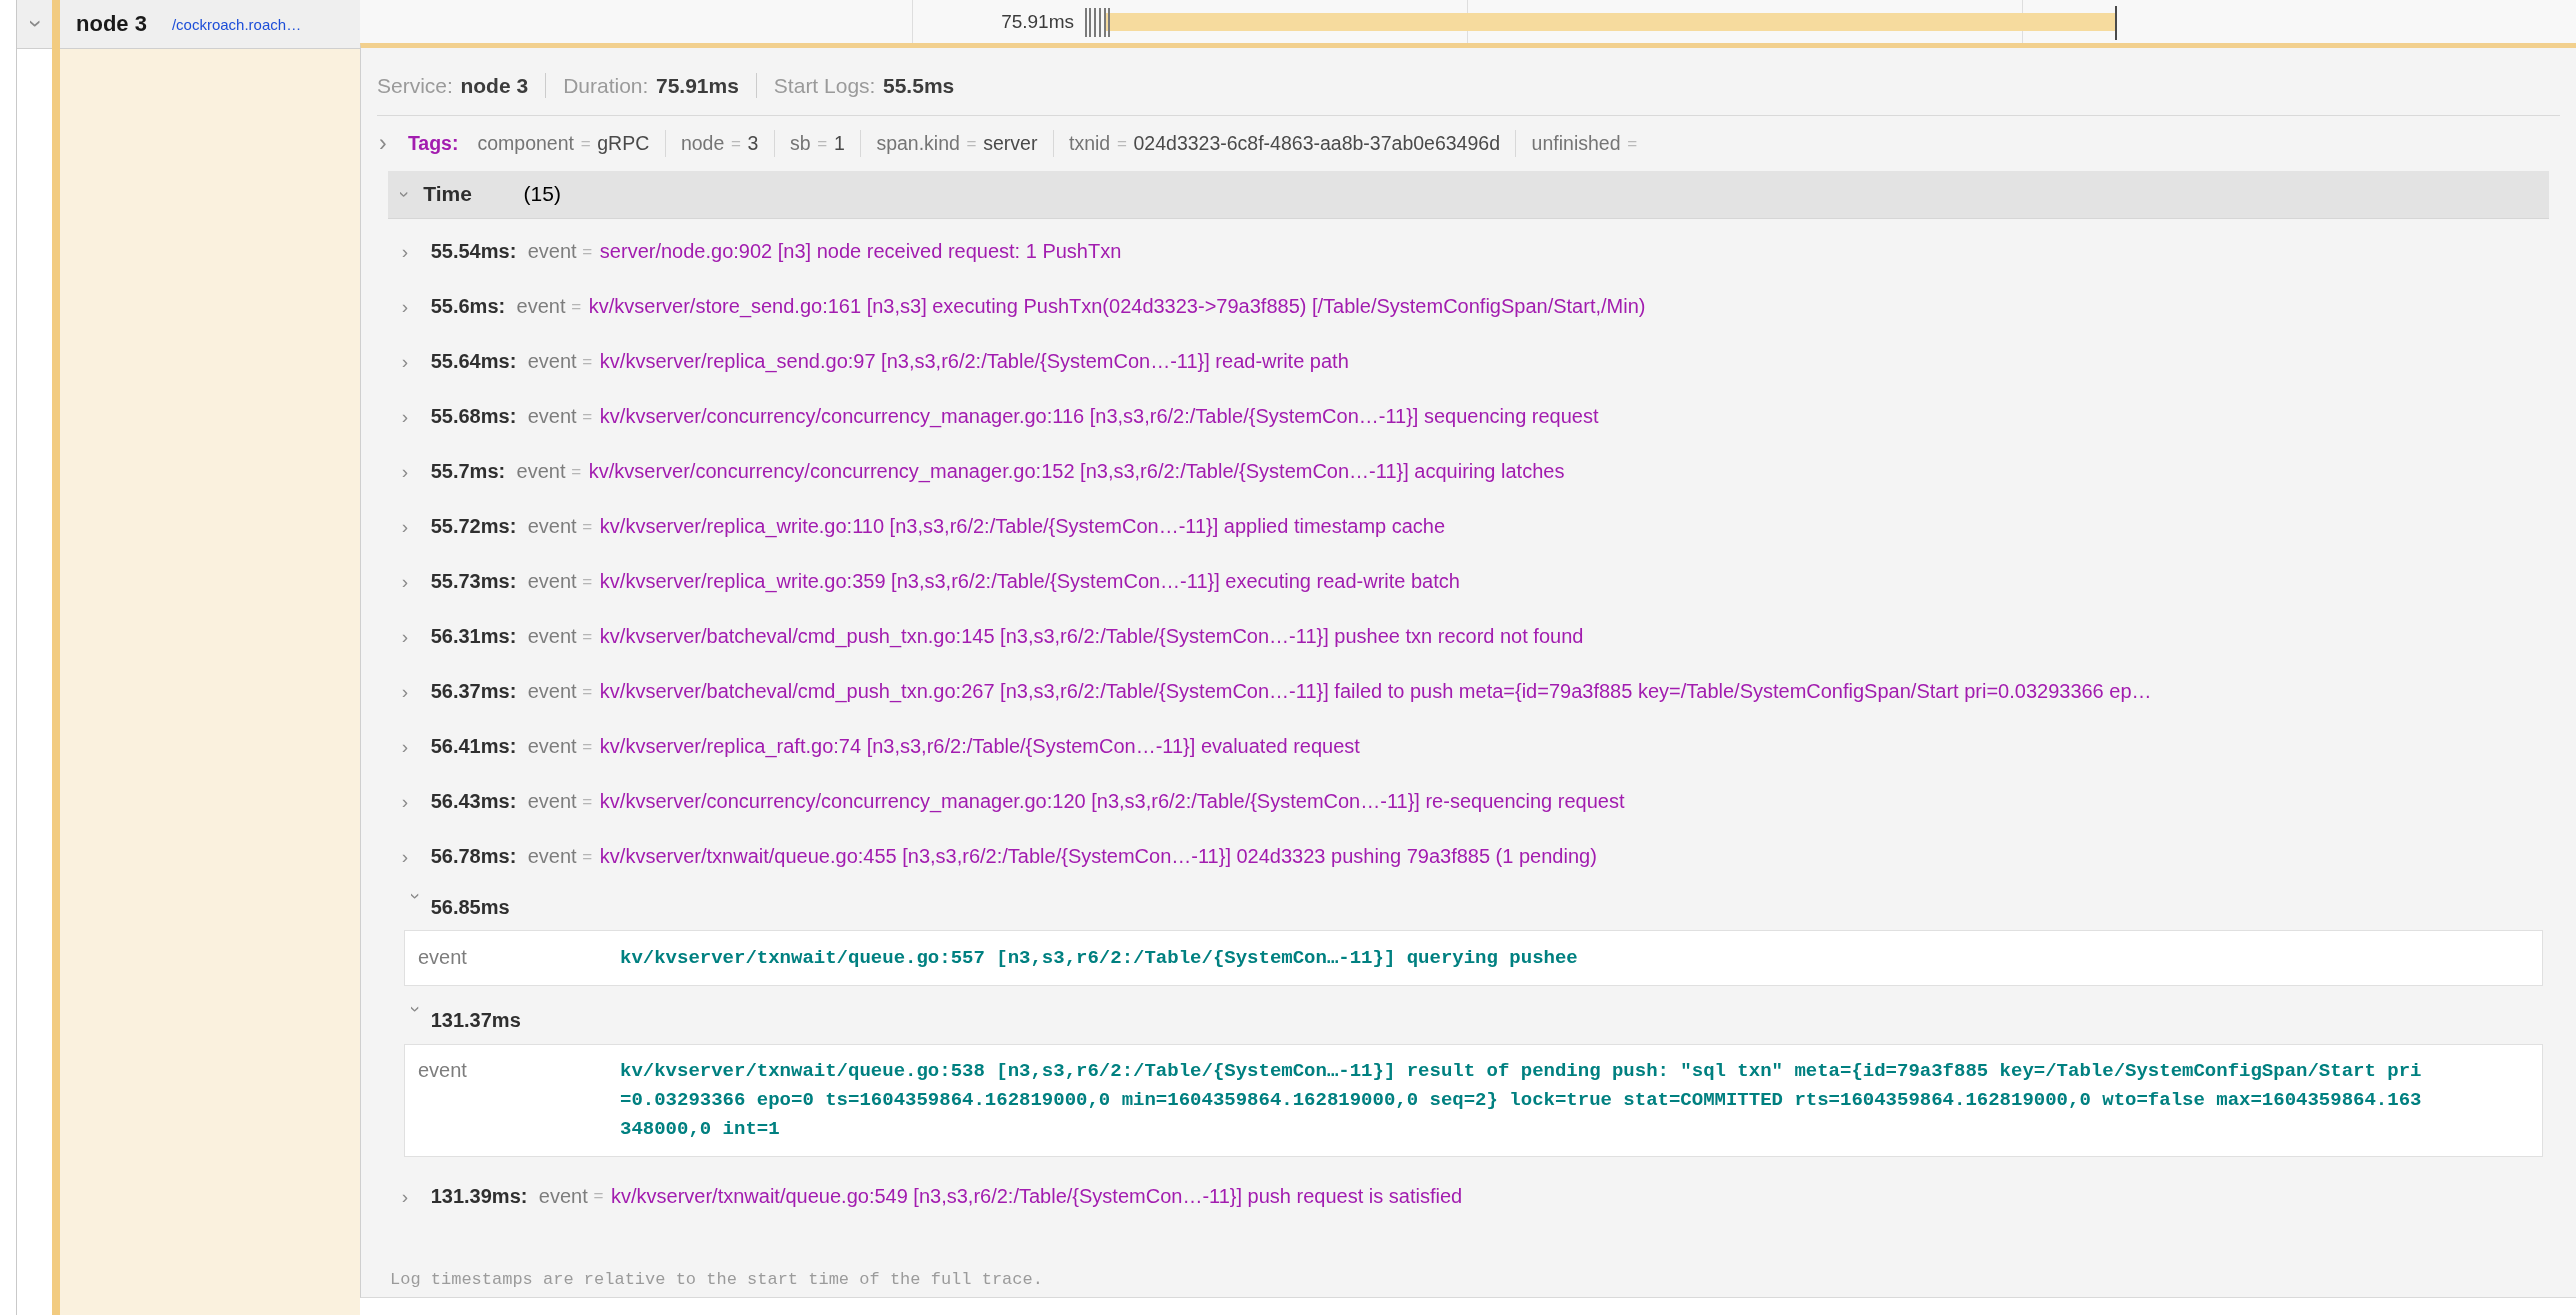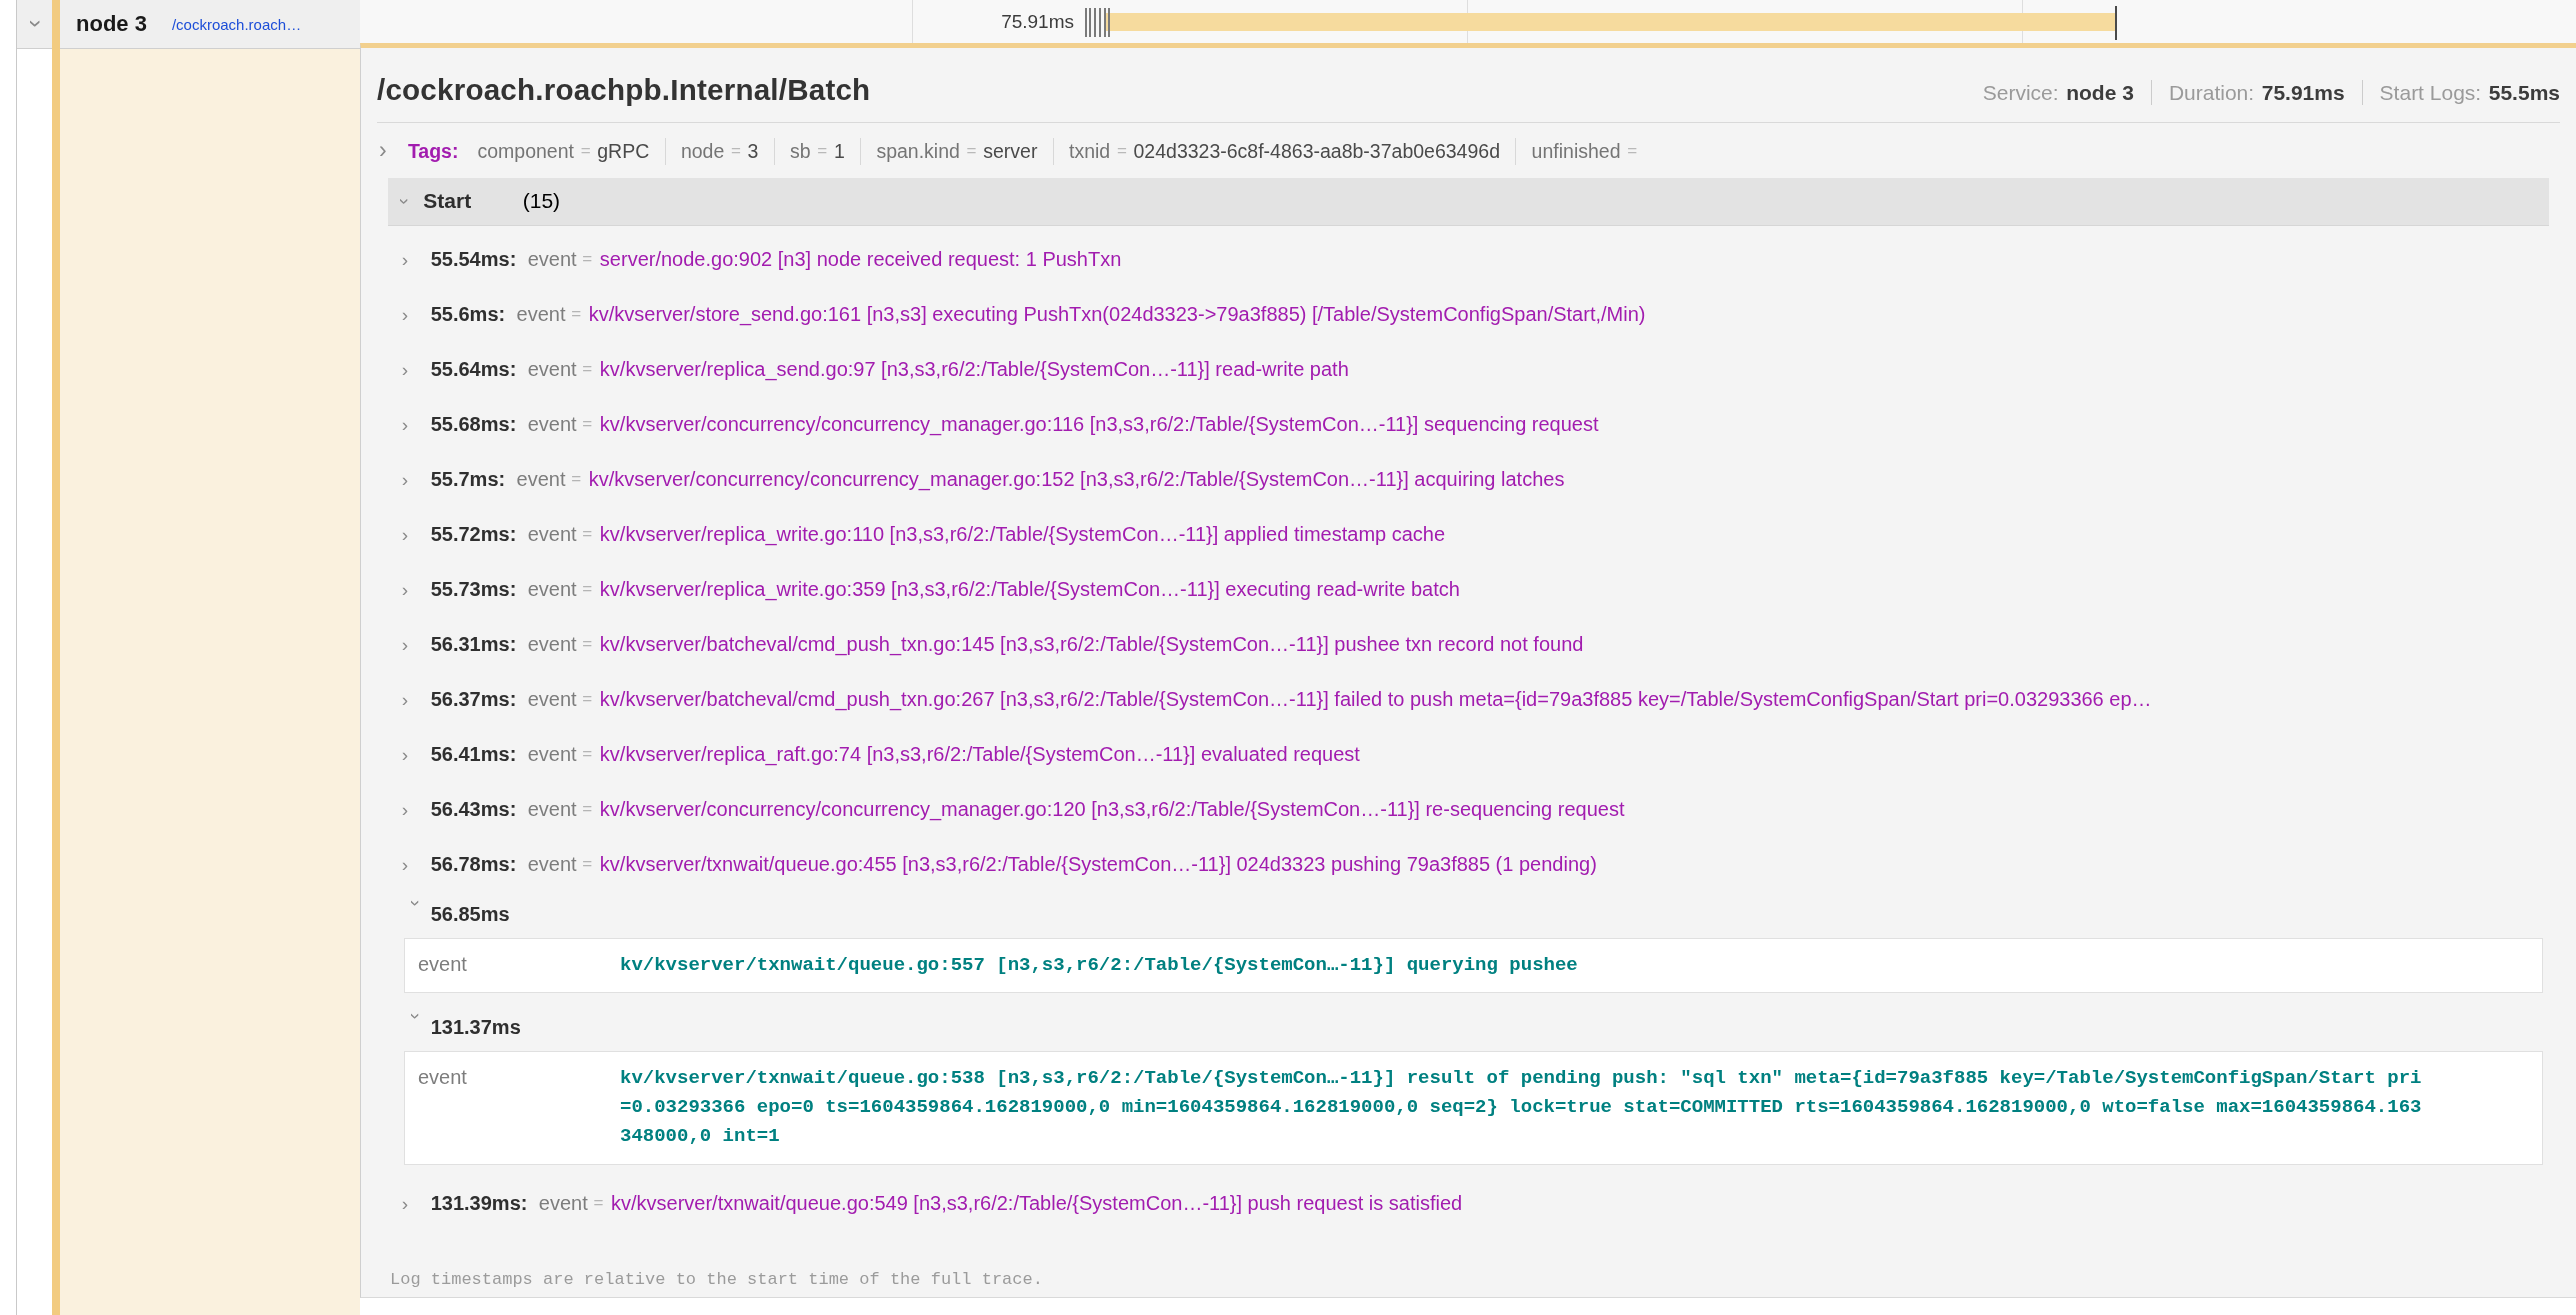--- a/index.html
+++ b/index.html
@@ -95,21 +95,20 @@
   <div class="log-tick" style="left:739px"></div>
   <div class="log-tick" style="left:744px"></div>
   <div class="log-tick" style="left:748px"></div>
   <div class="end-marker" style="left:1755px"></div>
 </div>
 
 <div class="card">
   <div class="card-inner">
 
     <div class="title-row">
-      <div class="span-title">/cockroach.roachpb.Internal/Batch</div>
       <div class="overview">
         <span class="ov-item">
           <span class="ov-label">Service:</span>
           <span class="ov-value">node 3</span>
         </span>
         <span class="ov-sep"></span>
         <span class="ov-item">
           <span class="ov-label">Duration:</span>
           <span class="ov-value">75.91ms</span>
         </span>
@@ -158,21 +157,21 @@
       <span class="tag-item">
         <span class="tag-key">unfinished</span>
           <span class="tag-eq">=</span>
           <span class="tag-val"></span>
       </span>
     </div>
 
     <div class="logs-section">
       <div class="logs-header">
         <span class="chev chev-down">›</span>
-        <span class="logs-title">Start</span>
+        <span class="logs-title">Time</span>
         <span class="logs-count">(15)</span>
       </div>
 
       <div class="log-list">
 
         <div class="log-row">
           <span class="chev">›</span>
           <span class="log-time">55.54ms:</span>
           <span class="log-key">event</span>
           <span class="log-eq">=</span>

